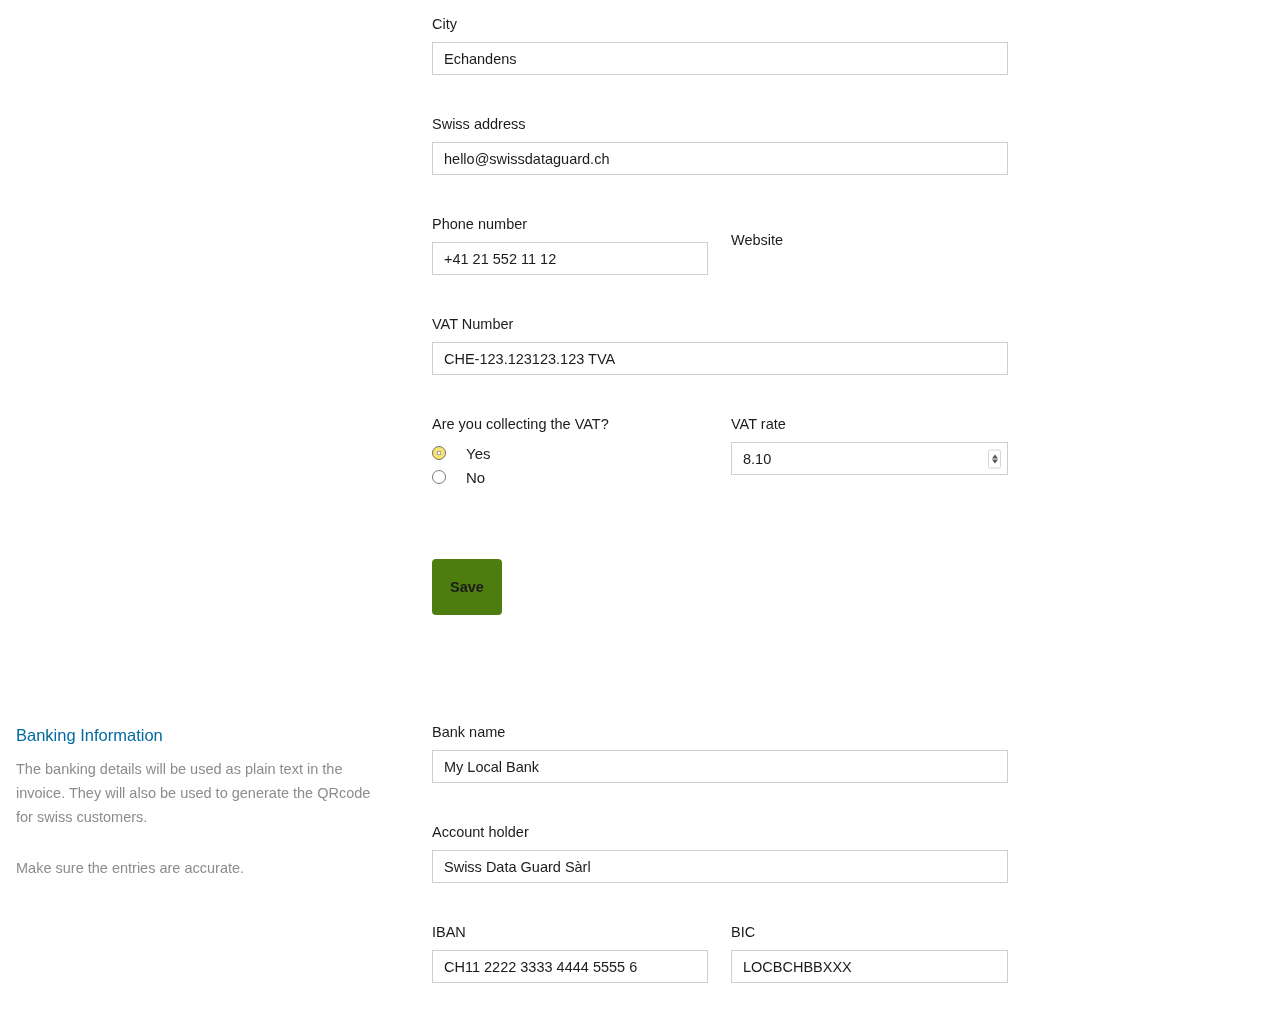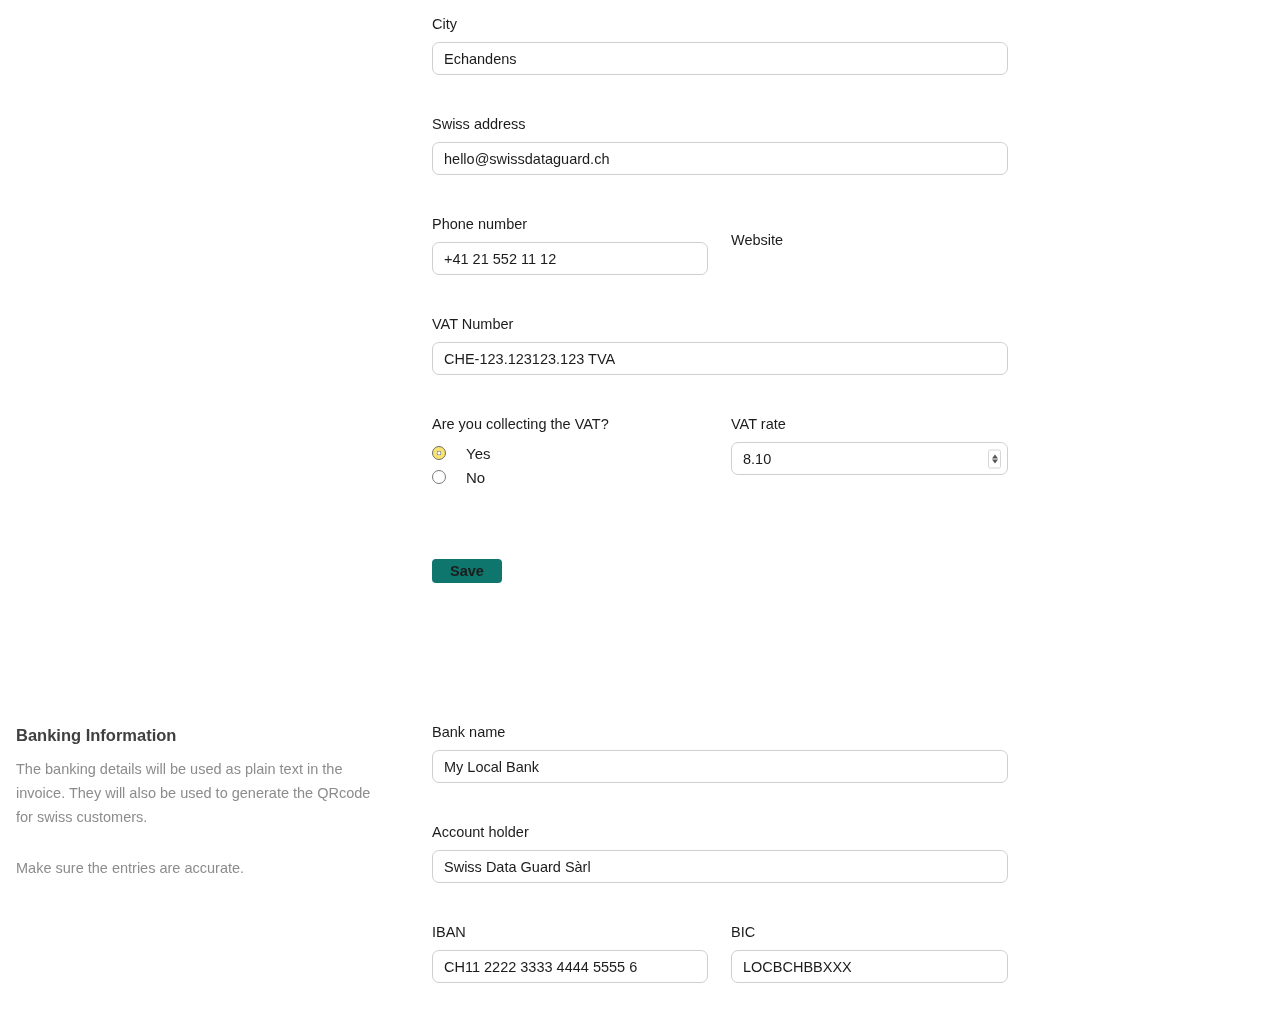--- a/index.html
+++ b/index.html
@@ -26,21 +26,21 @@
   .field-label {
     font-size: 14.5px;
     color: #1c1c1c;
     line-height: 1.2;
     margin-bottom: 9px;
   }
   .text-input {
     width: 100%;
     height: 33px;
     border: 1px solid #cfcfcf;
-    border-radius: 7px;
+    border-radius: 0;
     background: #fff;
     font-family: "Liberation Sans", sans-serif;
     font-size: 14.5px;
     color: #1c1c1c;
     padding: 0 11px;
     outline: none;
   }
   .text-input::placeholder { color: #9a9a9a; }
 
   
@@ -107,36 +107,36 @@
     width: 0; height: 0;
     border-left: 3px solid transparent;
     border-right: 3px solid transparent;
   }
   .spinner-btns .up { border-bottom: 4px solid #555; }
   .spinner-btns .down { border-top: 4px solid #555; }
 
   
   .save-btn {
     display: inline-block;
-    background: #0f766e;
+    background: #4d7c0f;
     border: none;
     border-radius: 4px;
     font-family: "Liberation Sans", sans-serif;
     font-size: 14.5px;
     font-weight: bold;
     color: #1c1c1c;
-    padding: 4px 18px;
+    padding: 20px 18px;
     cursor: pointer;
   }
 
   
   .section-title {
     font-size: 16.5px;
-    font-weight: bold;
-    color: #404040;
+    font-weight: normal;
+    color: #0369a1;
     margin: 0 0 12px 0;
   }
   .section-desc {
     font-size: 14.5px;
     color: #8c8c8c;
     line-height: 1.67;
     margin: 0;
     width: 366px;
   }
   .section-desc.second { margin-top: 26px; }

